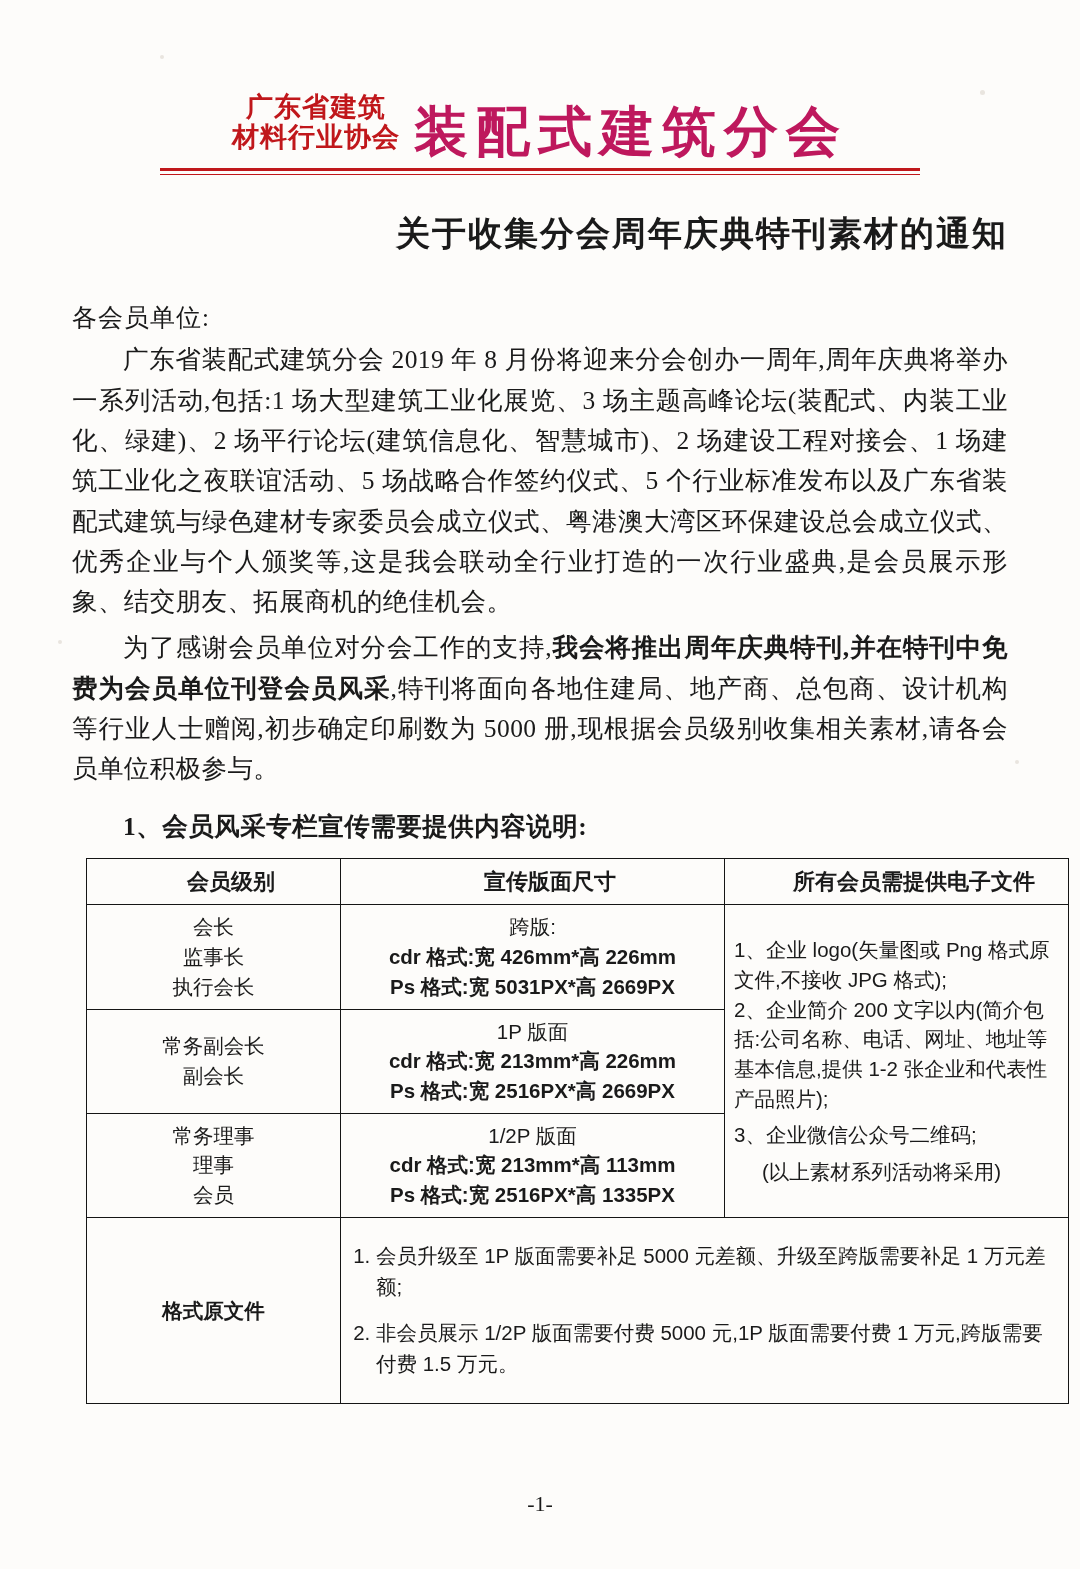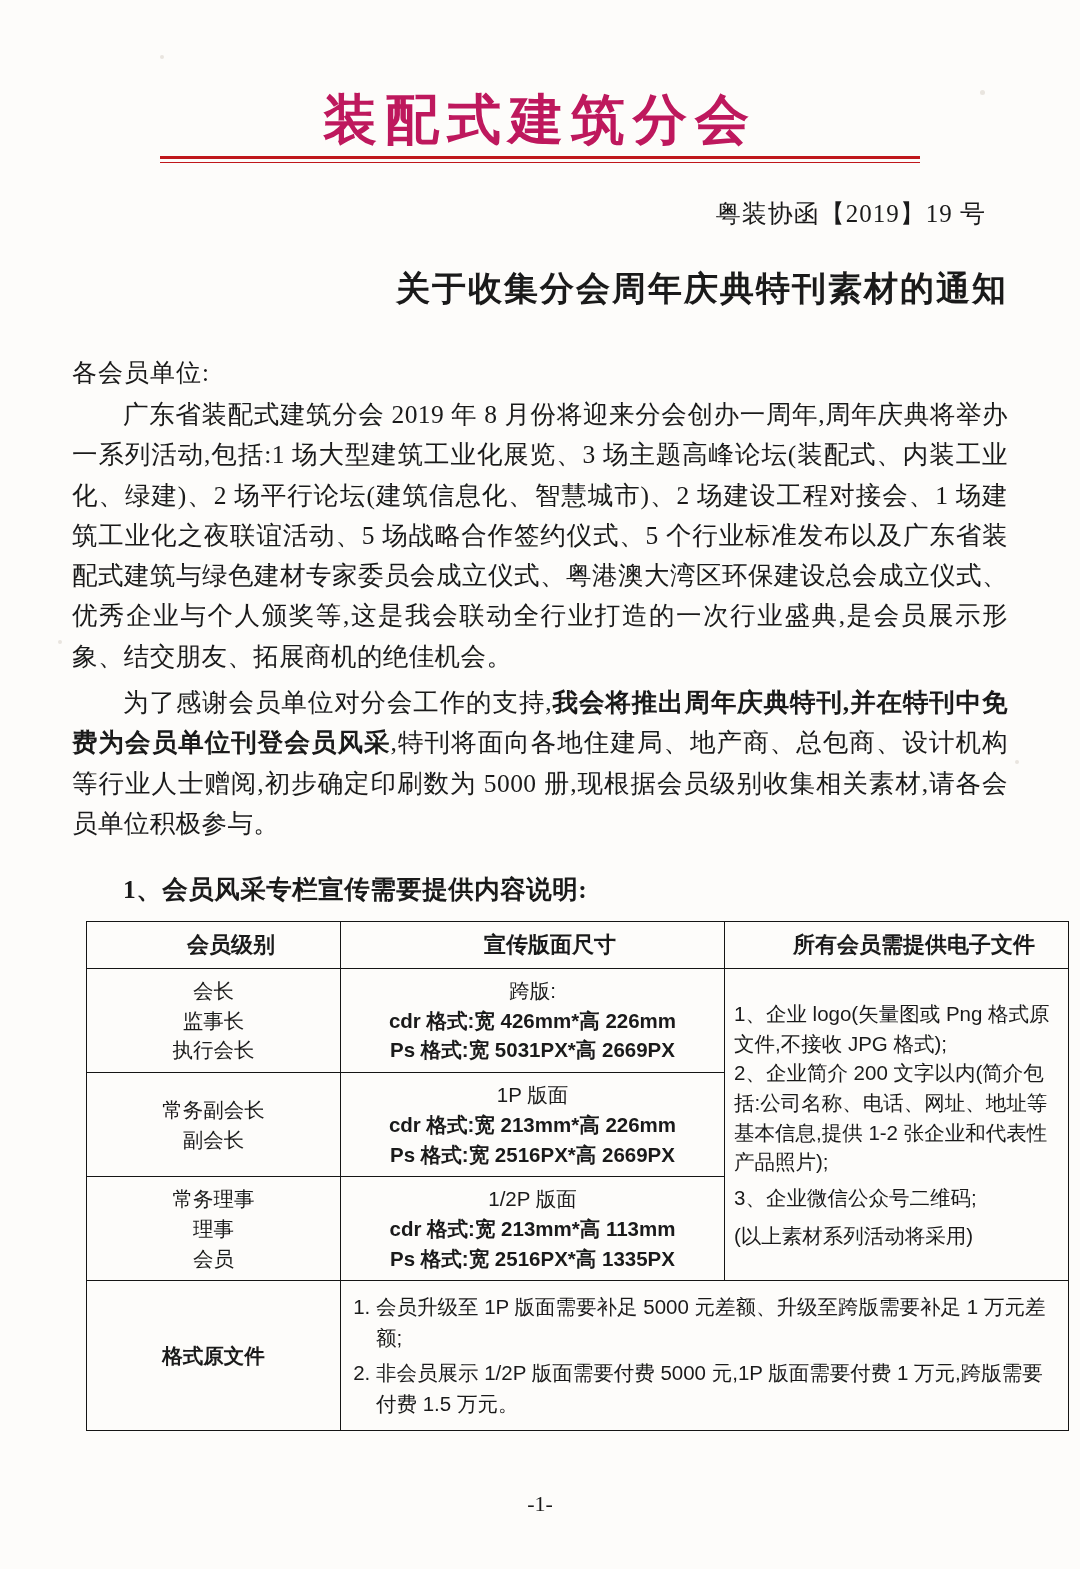--- a/index.html
+++ b/index.html
@@ -90,21 +90,21 @@
     font-size: 25.5px;
     line-height: 1.58;
     text-align: justify;
     text-justify: inter-ideograph;
     text-indent: 2em;
     letter-spacing: 0.4px;
   }
   .para b { font-weight: bold; }
 
   .section-head {
-    margin-top: 28px;
+    margin-top: 19px;
     font-size: 25.5px;
     font-weight: bold;
     text-indent: 2em;
     letter-spacing: 0.5px;
   }
 
   
   table.tbl {
     margin-top: 14px;
     width: 820px;
@@ -137,21 +137,21 @@
   .upgrade-label {
     text-align: center;
     font-weight: bold;
     font-size: 21px;
   }
   .upg-list {
     margin: 0;
     padding-left: 26px;
     font-size: 20.5px;
   }
-  .upg-list li { margin: 4px 0; line-height: 1.5; }
+  .upg-list li { margin: 16px 0; line-height: 1.5; }
 
   
   .pagenum {
     position: absolute;
     bottom: 52px;
     left: 0;
     width: 100%;
     text-align: center;
     font-size: 22px;
   }
@@ -168,25 +168,28 @@
 <body>
 
 <div class="page">
 
   <div class="speck" style="left:160px;top:55px;width:4px;height:4px;"></div>
   <div class="speck" style="left:980px;top:90px;width:5px;height:5px;"></div>
   <div class="speck" style="left:58px;top:640px;width:4px;height:4px;"></div>
   <div class="speck" style="left:1015px;top:760px;width:4px;height:4px;"></div>
 
   <div class="letterhead">
+    <div class="lh-left">
+      <span>广东省建筑</span>
+      <span>材料行业协会</span>
+    </div>
     <div class="lh-main">装配式建筑分会</div>
   </div>
   <div class="lh-rule"></div>
 
-  <div class="docnum">粤装协函【2019】19 号</div>
 
   <div class="doc-title">关于收集分会周年庆典特刊素材的通知</div>
 
   <div class="salutation">各会员单位:</div>
 
   <div class="para">广东省装配式建筑分会 2019 年 8 月份将迎来分会创办一周年,周年庆典将举办一系列活动,包括:1 场大型建筑工业化展览、3 场主题高峰论坛(装配式、内装工业化、绿建)、2 场平行论坛(建筑信息化、智慧城市)、2 场建设工程对接会、1 场建筑工业化之夜联谊活动、5 场战略合作签约仪式、5 个行业标准发布以及广东省装配式建筑与绿色建材专家委员会成立仪式、粤港澳大湾区环保建设总会成立仪式、优秀企业与个人颁奖等,这是我会联动全行业打造的一次行业盛典,是会员展示形象、结交朋友、拓展商机的绝佳机会。</div>
 
   <div class="para">
     <span>为了感谢会员单位对分会工作的支持,</span><b>我会将推出周年庆典特刊,并在特刊中免费为会员单位刊登会员风采</b><span>,特刊将面向各地住建局、地产商、总包商、设计机构等行业人士赠阅,初步确定印刷数为 5000 册,现根据会员级别收集相关素材,请各会员单位积极参与。</span>
   </div>
@@ -210,21 +213,21 @@
         </td>
         <td class="c-center cell-lines">
           <span class="sub-title">跨版:</span>
           <span class="bold">cdr 格式:宽 426mm*高 226mm</span>
           <span class="bold">Ps 格式:宽 5031PX*高 2669PX</span>
         </td>
         <td class="c-left" rowspan="3">
           <div>1、企业 logo(矢量图或 Png 格式原文件,不接收 JPG 格式);</div>
           <div>2、企业简介 200 文字以内(简介包括:公司名称、电话、网址、地址等基本信息,提供 1-2 张企业和代表性产品照片);</div>
           <div style="margin-top:6px;">3、企业微信公众号二维码;</div>
-          <div style="margin-top:8px;">(以上素材系列活动将采用)</div>
+          <div style="margin-top:8px;margin-left:28px;">(以上素材系列活动将采用)</div>
         </td>
       </tr>
       <tr>
         <td class="c-center cell-lines">
           <span>常务副会长</span>
           <span>副会长</span>
         </td>
         <td class="c-center cell-lines">
           <span class="sub-title">1P 版面</span>
           <span class="bold">cdr 格式:宽 213mm*高 226mm</span>

